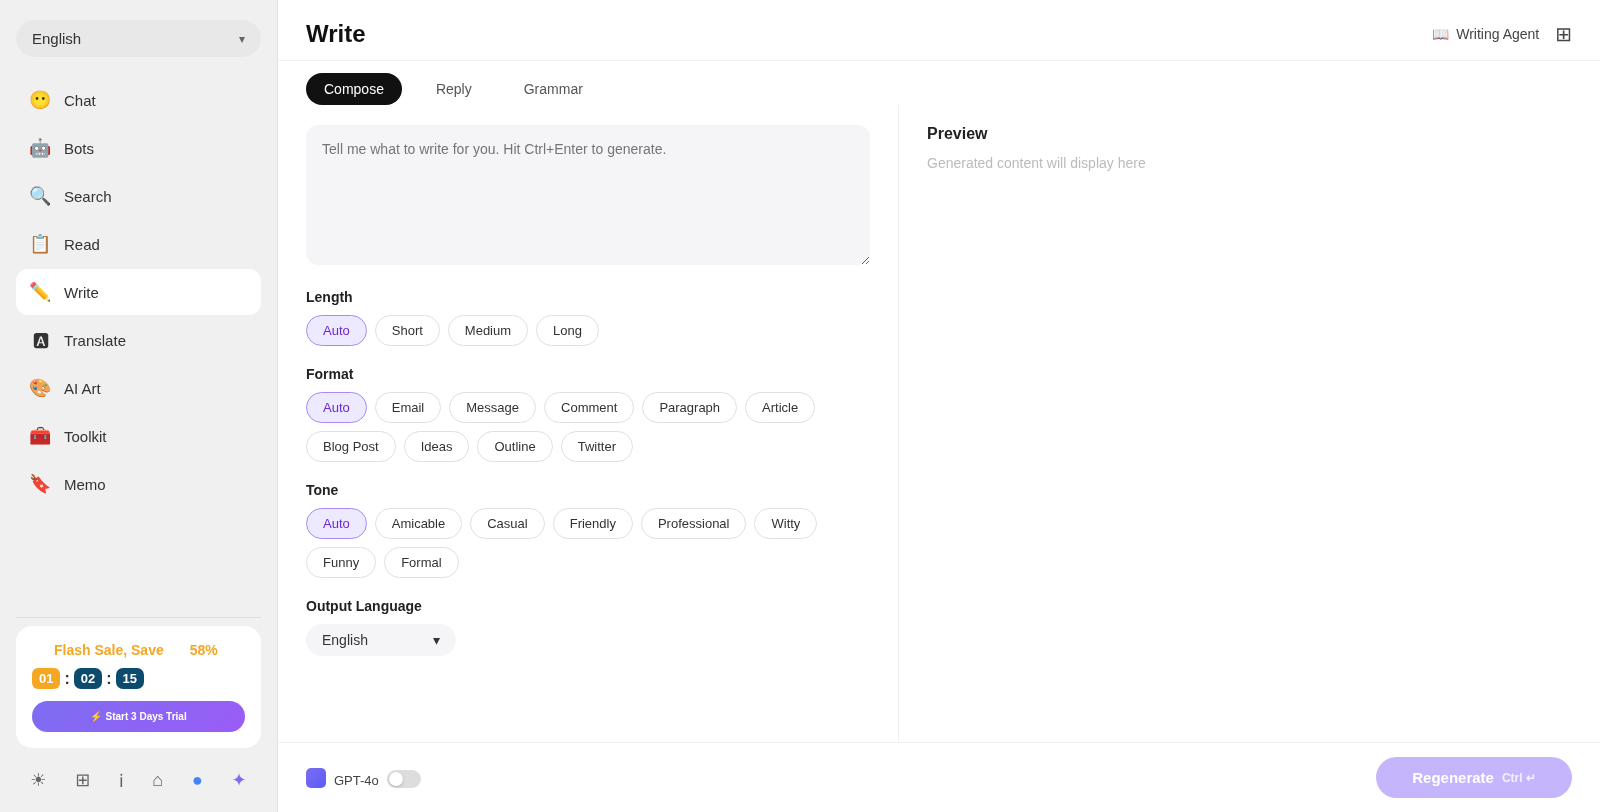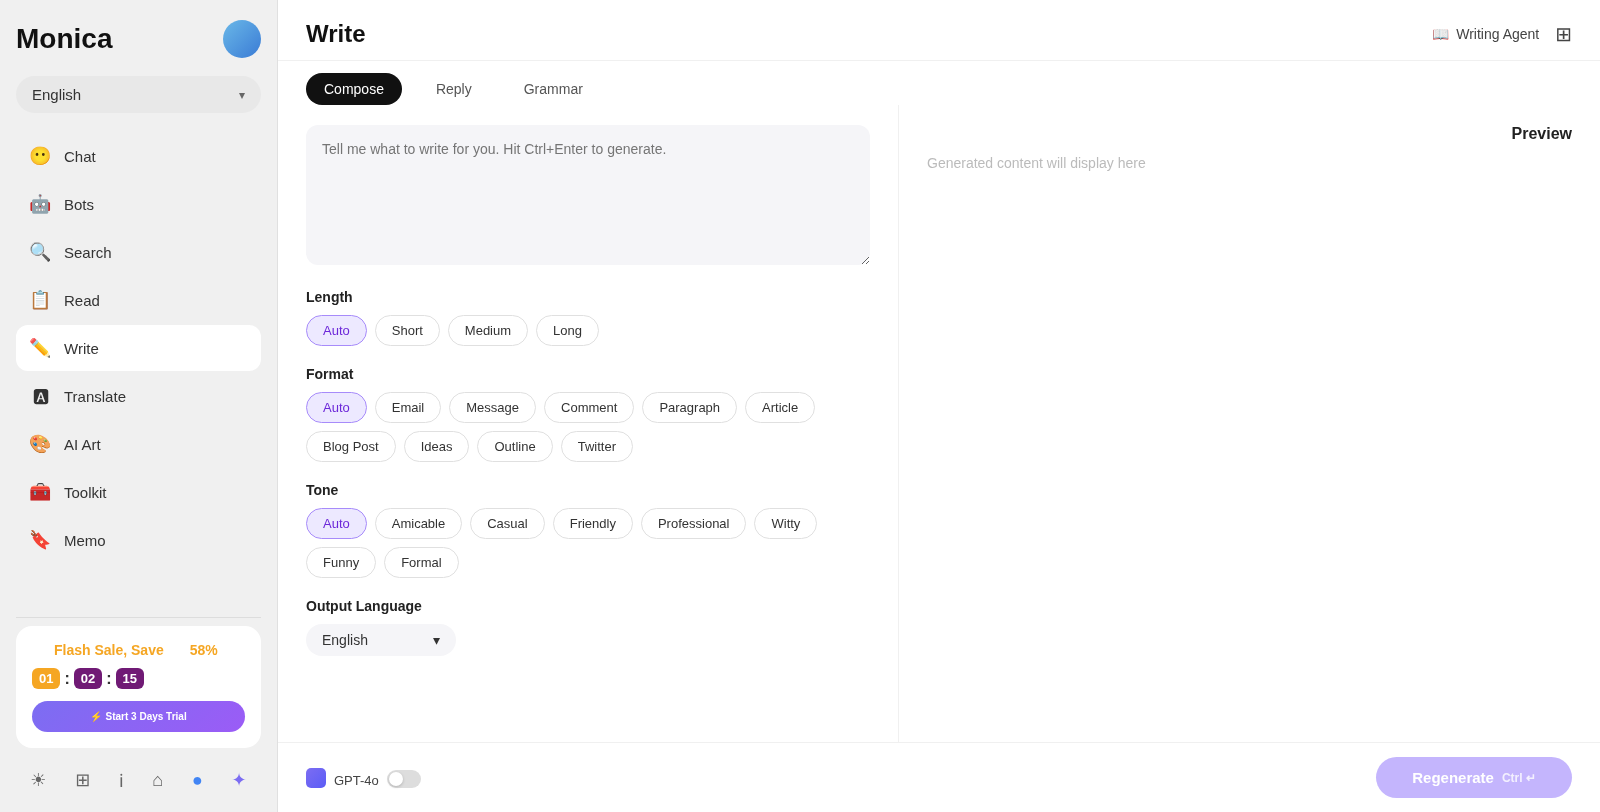--- a/index.html
+++ b/index.html
@@ -73,21 +73,21 @@
     .promo-title span { color: #f5a623; font-weight: 700; padding-left: 22px; }
     .timer { display: flex; align-items: center; gap: 4px; margin-bottom: 12px; }
     .timer-block {
       background: #f5a623;
       color: #fff;
       font-size: 13px;
       font-weight: 700;
       border-radius: 6px;
       padding: 3px 7px;
     }
-    .timer-block.blue { background: #701a75; }
+    .timer-block.blue { background: #0c4a6e; border-radius: 7px; }
     .timer-sep { font-weight: 700; color: #333; }
     .trial-btn {
       background: linear-gradient(135deg, #7c6df2, #9b5cf6);
       color: #fff;
       border: none;
       border-radius: 20px;
       padding: 10px;
       width: 100%;
       font-size: 10px;
       font-weight: 600;
@@ -280,40 +280,35 @@
     .preview-panel {
       flex: 1;
       padding: 20px 28px;
       border-left: 1px solid #f0f0f0;
     }
     .preview-title {
       font-size: 16px;
       font-weight: 600;
       color: #222;
       margin-bottom: 12px;
-      text-align: right;
     }
     .preview-placeholder {
       font-size: 14px;
       color: #bbb;
     }
 
     
     .write-panel::-webkit-scrollbar { width: 6px; }
     .write-panel::-webkit-scrollbar-track { background: transparent; }
     .write-panel::-webkit-scrollbar-thumb { background: #ddd; border-radius: 3px; }
   </style>
 </head>
 <body>
 
 <div id="sidebar">
-  <div class="sidebar-header">
-    <span class="sidebar-title">Monica</span>
-    <div class="avatar"></div>
-  </div>
 
   <div class="lang-select">
     <span>English</span>
     <span class="chevron">▾</span>
   </div>
 
   <div class="nav-items">
 
   <div class="nav-item">
     <span class="nav-icon">😶</span>

